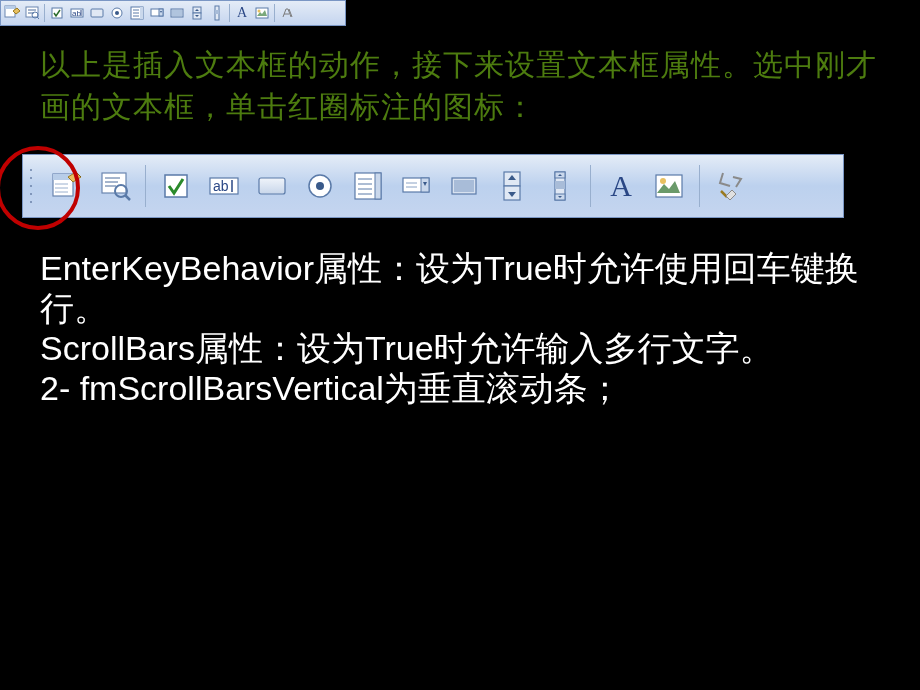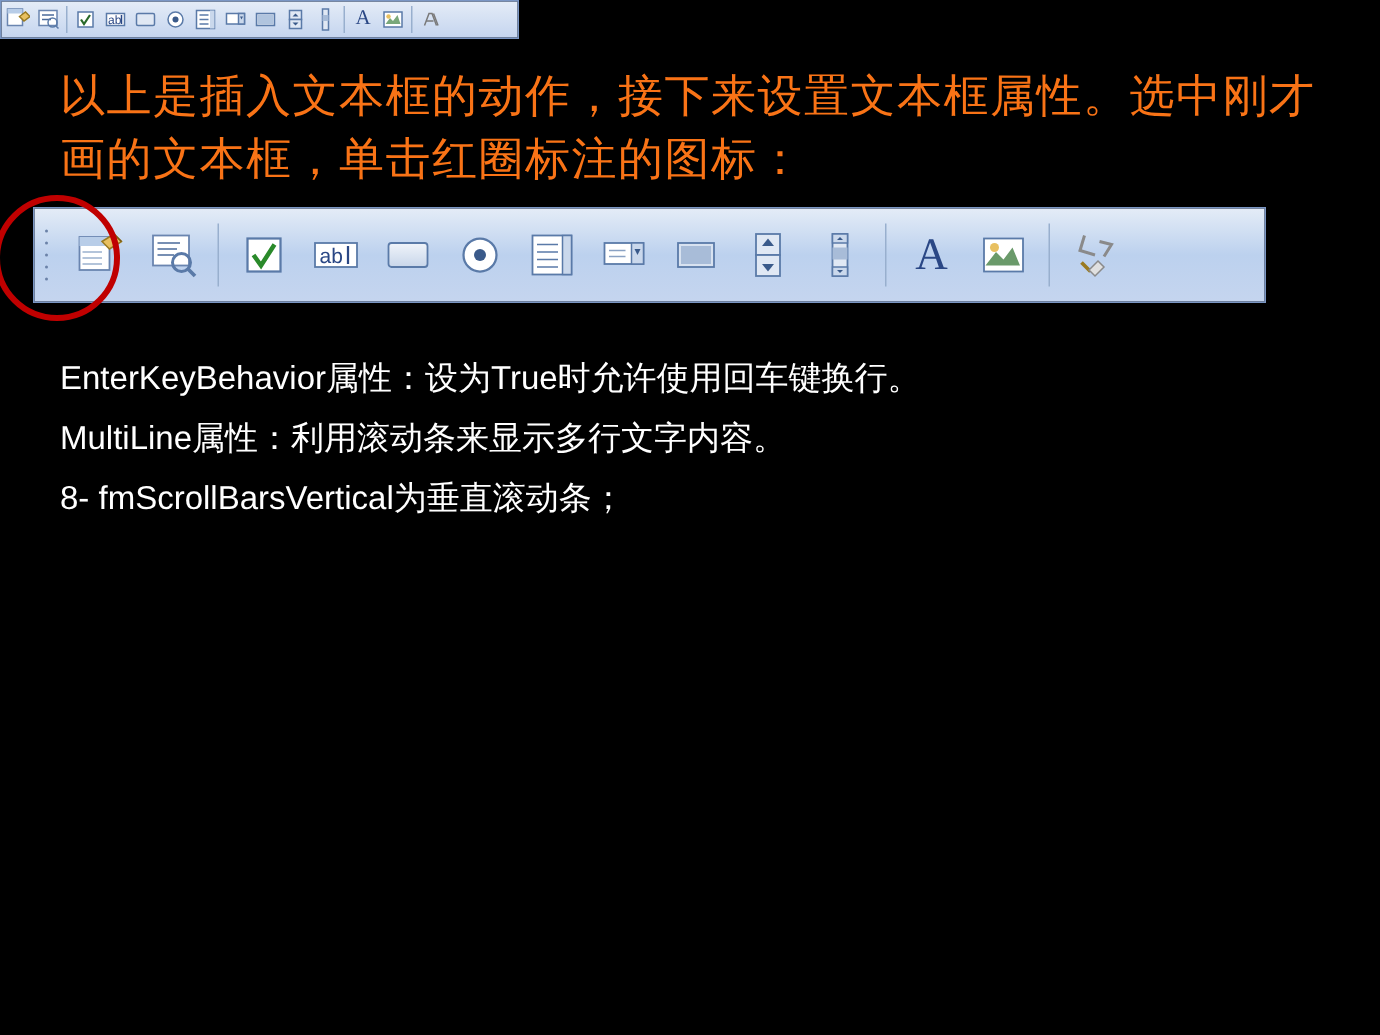--- a/index.html
+++ b/index.html
@@ -80,34 +80,34 @@
     position: absolute;
     left: -4px;
     top: -8px;
     width: 76px;
     height: 76px;
     border: 4px solid #c00000;
     border-radius: 50%;
     pointer-events: none;
   }
   .para1 {
-    color: #f97316;
+    color: #4d7c0f;
     font-size: 30px;
     line-height: 42px;
-    padding: 18px 40px 10px 40px;
+    padding: 18px 40px 26px 40px;
     letter-spacing: 1px;
     font-family: "SimSun", serif;
   }
   .toolbar-wrap {
     padding-left: 22px;
     position: relative;
   }
   .para2 {
     color: #fff;
-    font-size: 22px;
+    font-size: 34px;
     line-height: 40px;
     padding: 30px 24px 0 40px;
     font-family: "SimSun", "Arial", serif;
   }
   svg { display:block; }
   .letter-a {
     font-family: "Times New Roman", serif;
     font-size: 30px;
     color: #2a4785;
     font-weight: normal;
@@ -346,15 +346,15 @@
           <path d="M8 22 l6 6" stroke="#9a7a20" stroke-width="2.5"></path>
           <path d="M13 27 l6 -6 l4 4 l-6 6 z" fill="#e0e0e0" stroke="#8a8a8a"></path>
         </svg>
     </div>
   </div>
   <div class="red-circle"></div>
 </div>
 
 <div class="para2">
   <div>EnterKeyBehavior属性：设为True时允许使用回车键换行。</div>
-  <div>MultiLine属性：利用滚动条来显示多行文字内容。</div>
-  <div>8- fmScrollBarsVertical为垂直滚动条；</div>
+  <div>ScrollBars属性：设为True时允许输入多行文字。</div>
+  <div>2- fmScrollBarsVertical为垂直滚动条；</div>
 </div>
 
 </body></html>

